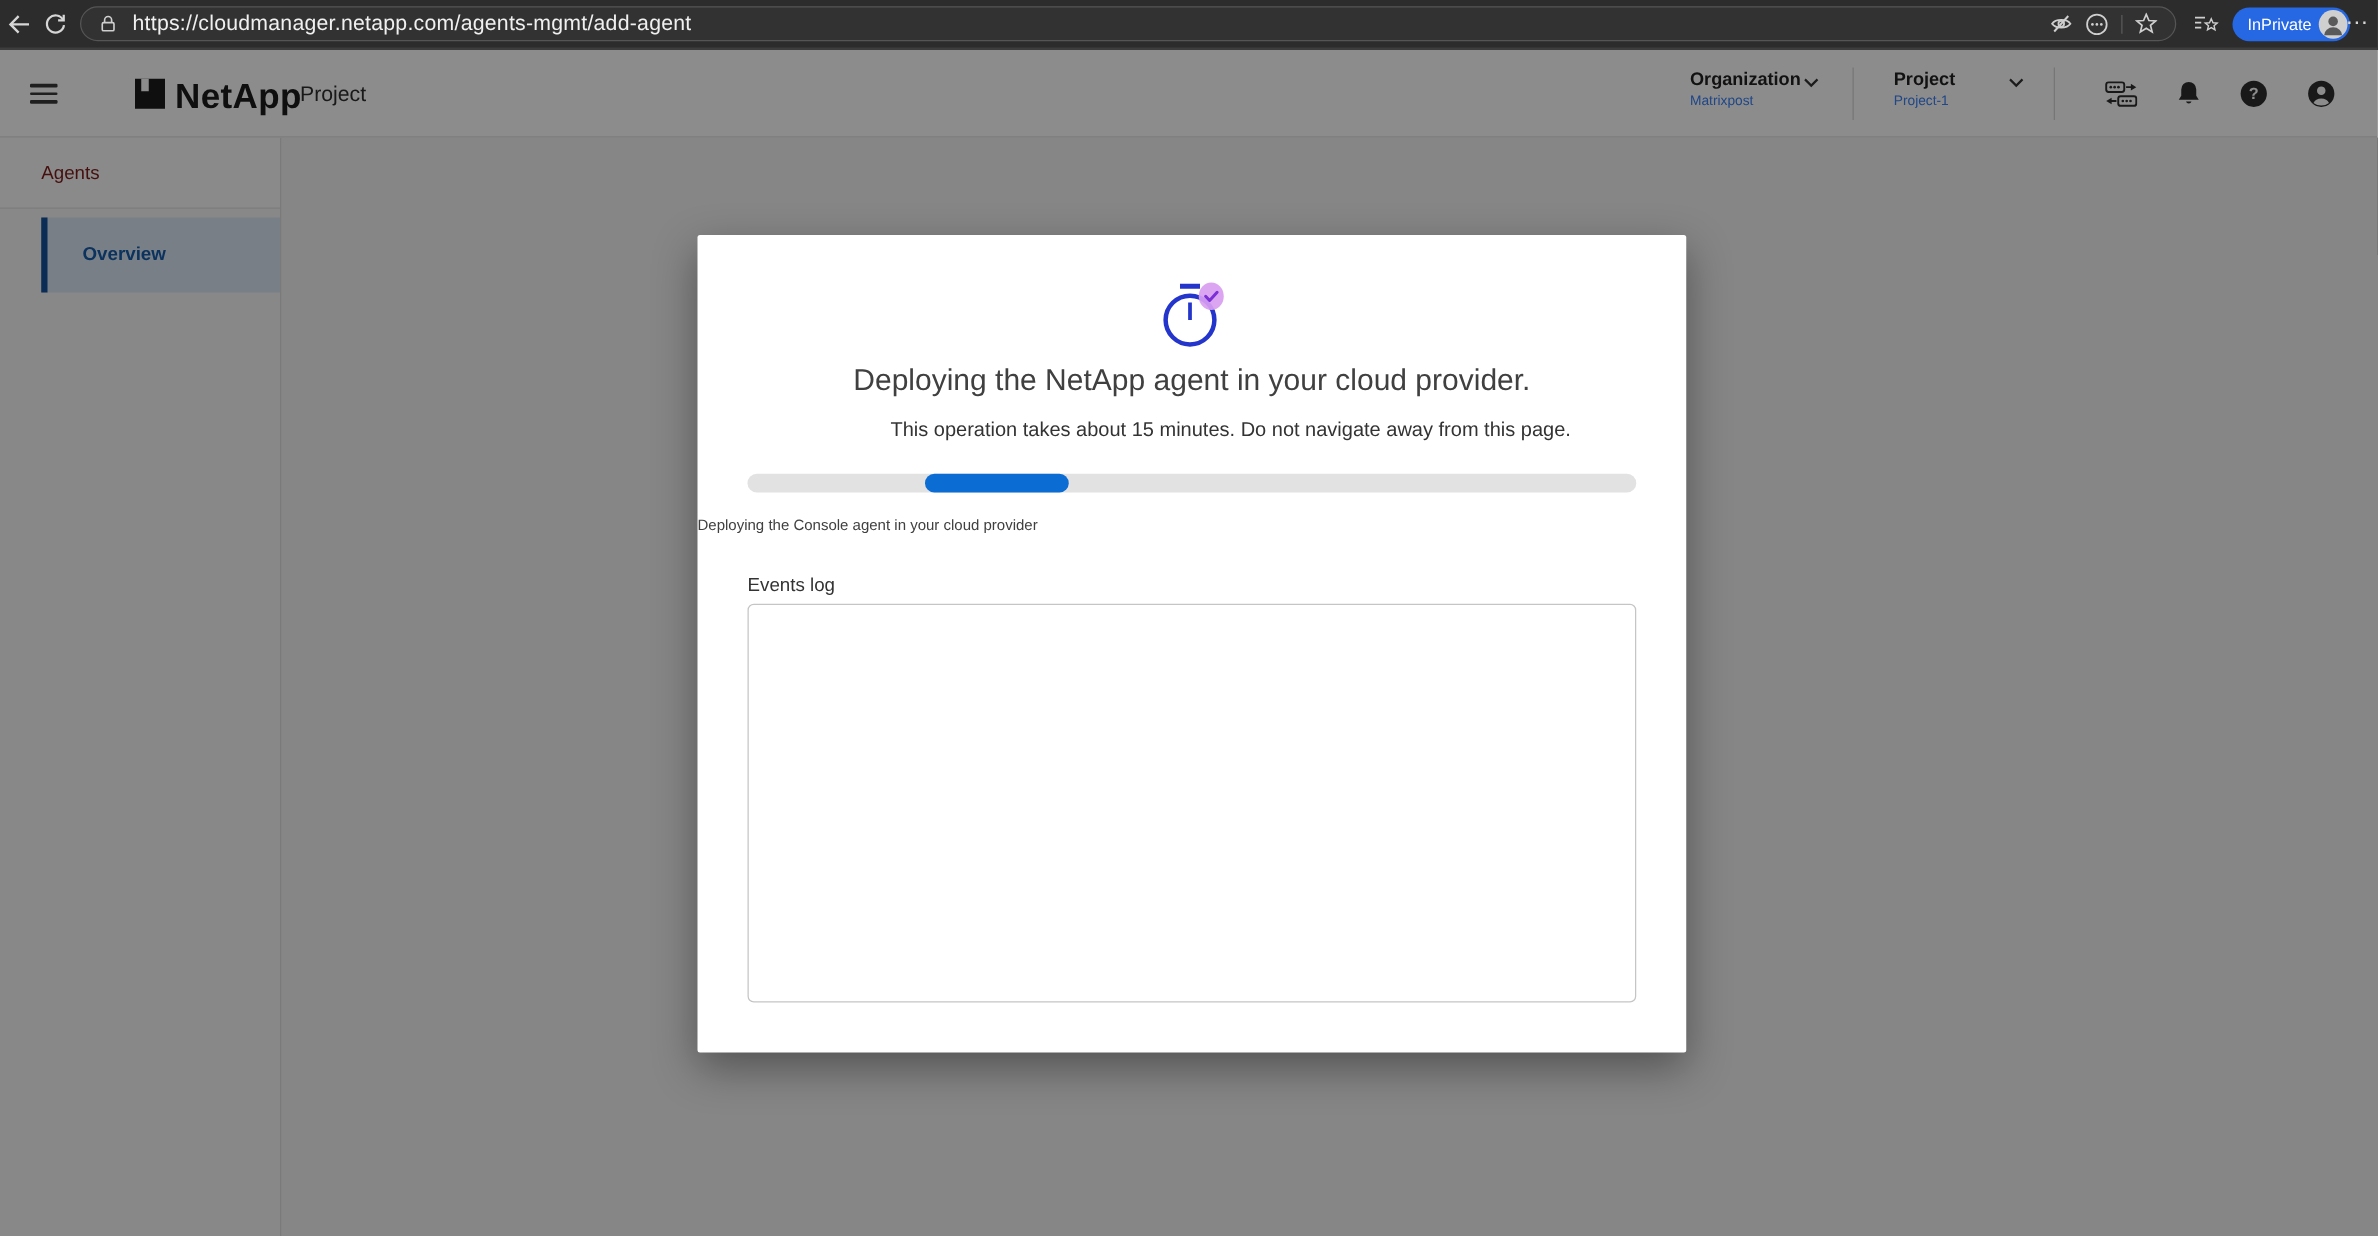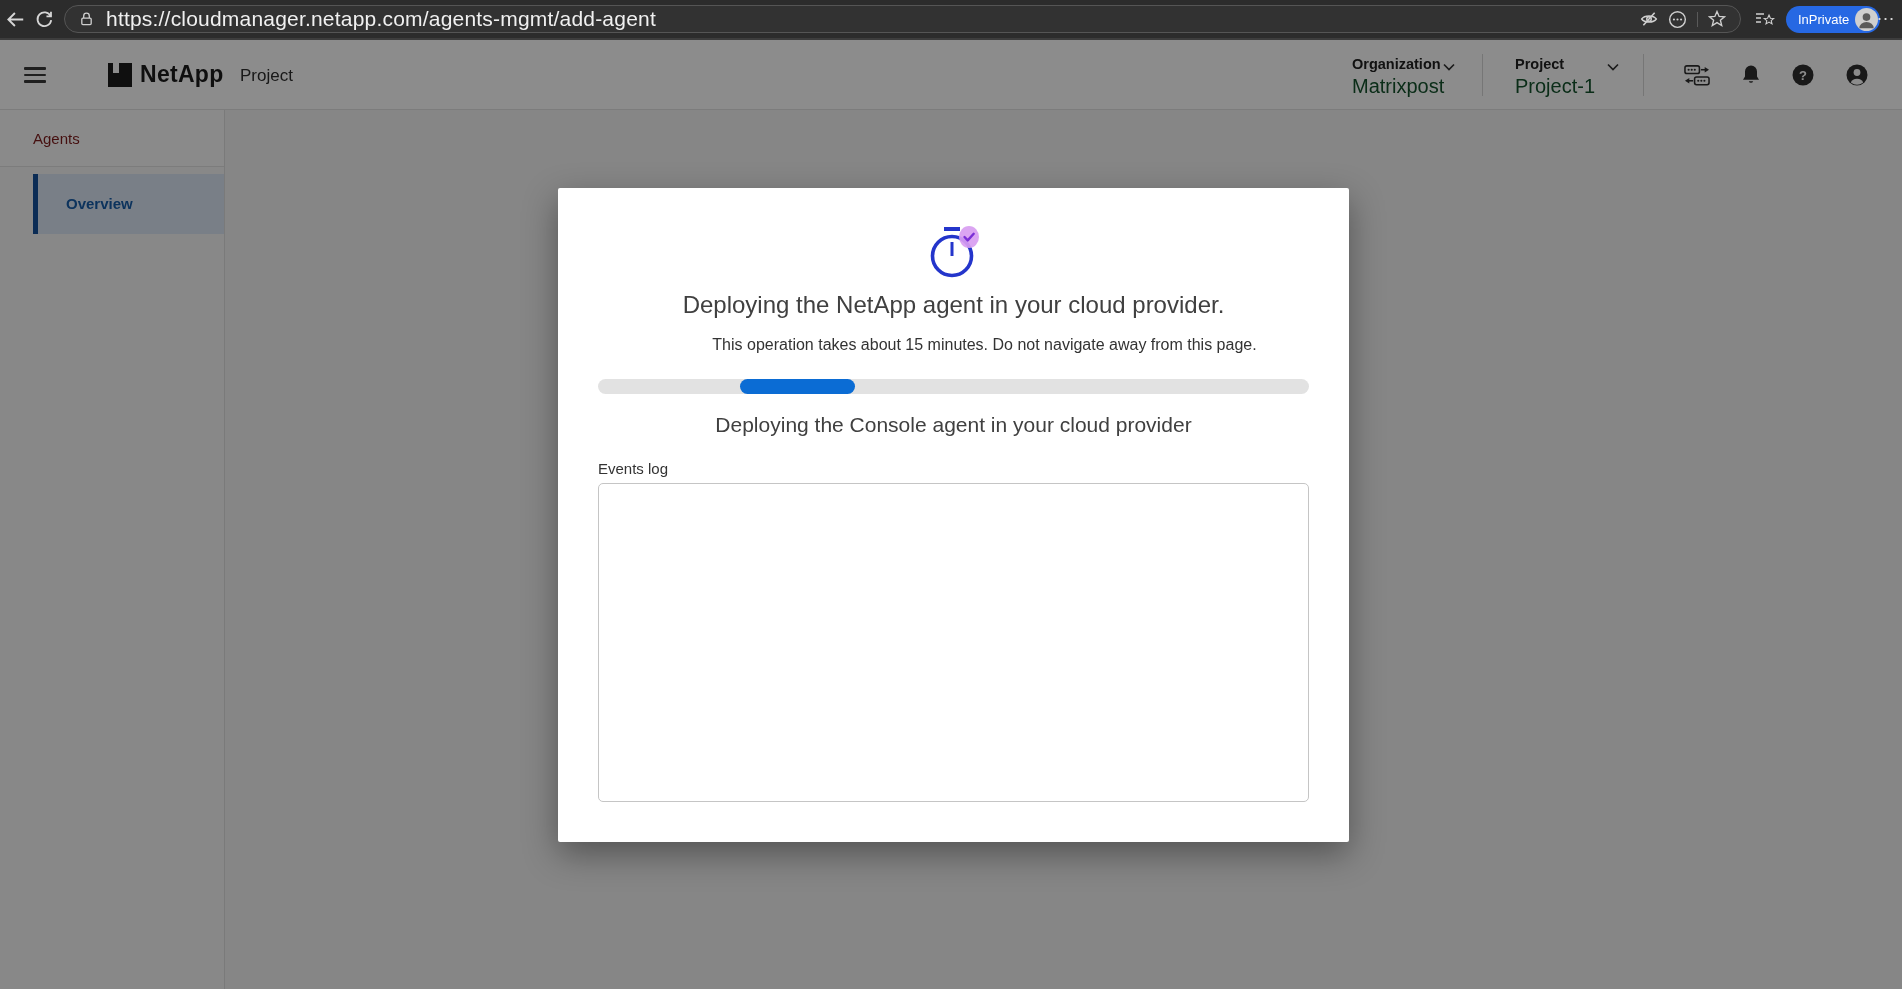--- a/index.html
+++ b/index.html
@@ -9,21 +9,21 @@
   
   .chrome { position:absolute; left:0; top:0; width:1902px; height:40px;
     background:#2c2c2c; border-bottom:2px solid #3d3d3d; z-index:50; }
   .chrome .icon-btn { position:absolute; width:24px; height:24px; top:7px;
     display:flex; align-items:center; justify-content:center; }
   .chrome svg { display:block; }
   .url-pill { position:absolute; left:64px; top:5px; width:1677px; height:28px;
     background:#323232; border:1px solid #555; border-radius:14px;
     display:flex; align-items:center; color:#e9e9e9; }
   .url-lock { margin-left:14px; }
-  .url-text { margin-left:12px; font-size:21px; letter-spacing:.2px; color:#f0f0f0;
+  .url-text { margin-left:12px; font-size:17px; letter-spacing:.2px; color:#f0f0f0;
     white-space:nowrap; }
   .pill-right { position:absolute; right:6px; top:0; height:26px;
     display:flex; align-items:center; gap:10px; }
   .pill-divider { width:1px; height:15px; background:#5a5a5a; }
   .inprivate { position:absolute; left:1786px; top:6px; height:27px; min-width:80px;
     background:#2668e3; border-radius:14px; display:flex; align-items:center;
     padding:0 2px 0 12px; gap:6px; }
   .inprivate-label { color:#fff; font-size:13px; }
   .avatar-circle { width:23px; height:23px; border-radius:50%; background:#cfcfcf;
     display:flex; align-items:center; justify-content:center; overflow:hidden; }
@@ -35,27 +35,27 @@
     background:#f4f4f4; }
   .app-header { position:absolute; left:0; top:0; width:1902px; height:70px;
     background:#ffffff; border-bottom:1px solid #e2e2e2; z-index:1; }
   .hamburger { position:absolute; left:24px; top:27px; width:22px; height:16px;
     display:flex; flex-direction:column; justify-content:space-between; cursor:pointer; }
   .hamburger div { width:22px; height:2.6px; background:#3a3a3a; border-radius:1px; }
   .logo-mark { position:absolute; left:108px; top:23px; width:24px; height:24px;
     background:#1c1c1c; }
   .logo-mark::after { content:""; position:absolute; left:5px; top:0; width:6px;
     height:10px; background:#ffffff; }
-  .logo-text { position:absolute; left:140px; top:21px; font-size:23px; font-weight:bold;
+  .logo-text { position:absolute; left:140px; top:21px; font-size:28px; font-weight:bold;
     color:#1c1c1c; letter-spacing:.3px; }
   .console-text { position:absolute; left:240px; top:26px; font-size:17px; color:#2f2f2f; }
 
   .hdr-group { position:absolute; top:0; height:70px; }
   .hdr-label { font-size:14.5px; font-weight:bold; color:#222; }
-  .hdr-value { font-size:20px; color:#14532d; margin-top:3px; }
+  .hdr-value { font-size:11px; color:#3b82f6; margin-top:3px; }
   .hdr-chevron { position:absolute; top:18px; }
   .hdr-divider { position:absolute; top:14px; width:1px; height:42px; background:#d8d8d8; }
   .hdr-icon { position:absolute; top:22px; width:26px; height:26px;
     display:flex; align-items:center; justify-content:center; cursor:pointer; }
 
   
   .sidebar { position:absolute; left:0; top:70px; width:225px; height:879px;
     background:#f7f7f7; border-right:1px solid #dedede; }
   .side-section { height:57px; line-height:57px; padding-left:33px; font-size:15px;
     color:#7f1d1d; border-bottom:1px solid #e2e2e2; background:#fbfbfb; }
@@ -72,21 +72,21 @@
     display:flex; justify-content:center; }
   .modal-title { position:absolute; left:0; top:103px; width:791px; text-align:center;
     font-size:24px; color:#404040; }
   .modal-sub { position:absolute; left:0; top:148px; width:853px; text-align:center;
     font-size:16px; color:#333; }
   .progress-track { position:absolute; left:40px; top:191px; width:711px; height:15px;
     background:#e2e2e2; border-radius:8px; }
   .progress-chunk { position:absolute; top:0; height:15px; background:#0b6cd4;
     border-radius:8px; }
   .progress-status { position:absolute; left:0; top:225px; width:791px;
-    text-align:center; font-size:21px; color:#404040; }
+    text-align:left; font-size:12px; color:#404040; }
   .events-label { position:absolute; left:40px; top:272px; font-size:15px; color:#333; }
   .events-box { position:absolute; left:40px; top:295px; width:711px; height:319px;
     background:#fff; border:1px solid #c5c5c5; border-radius:5px; overflow-y:auto; }
 </style>
 </head>
 <body>
 
 <div class="chrome">
 
   <div class="icon-btn" style="left:3px;">

